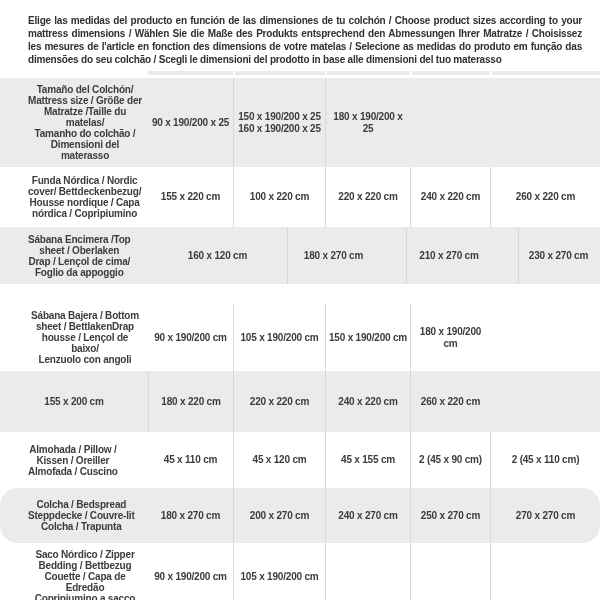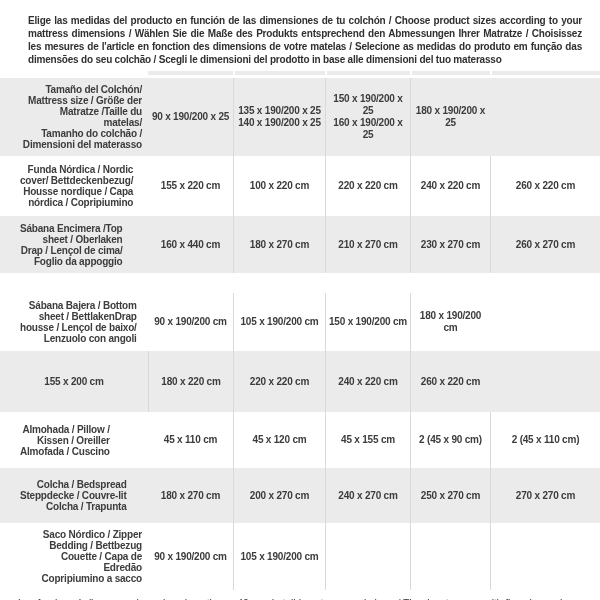--- a/index.html
+++ b/index.html
@@ -43,33 +43,33 @@
   .cell{
     display:flex;align-items:center;justify-content:center;
     font-size:10px;font-weight:bold;line-height:12px;
     letter-spacing:-0.2px;
     text-align:center;
     white-space:pre-line;
     padding:6px 2px;
   }
   .cell.label{
     justify-content:flex-start;
-    text-align:right;
-    padding-left:20px;padding-right:6px;
+    text-align:center;
+    padding-left:28px;padding-right:6px;
     line-height:11px;
   }
   .cell.sep{border-left:1px solid var(--sep);}
 
   .t-row:nth-child(2){min-height:63px;}
   .t-row:nth-child(3){min-height:60px;}
-  .t-row:nth-child(4){min-height:57px;}
+  .t-row:nth-child(4){min-height:57px;gap:27px;}
   .t-row:nth-child(5){min-height:58px;margin-top:20px;}
   .t-row:nth-child(6){min-height:61px;}
   .t-row:nth-child(7){min-height:56px;}
-  .t-row:nth-child(8){min-height:55px;}
+  .t-row:nth-child(8){min-height:55px;border-radius:18px;}
   .t-row:nth-child(9){min-height:46px;}
 
   .footer-note{
     padding:6px 18px 0 18px;
     font-size:10.5px;line-height:14.5px;font-weight:normal;
     letter-spacing:-0.2px;
     text-align:justify;
     color:#3a3a3a;
     white-space:pre-line;
   }
@@ -92,22 +92,20 @@
       <div class="seg gap"></div>
     </div>
 
     <div class="grid t-row shaded">
       <div class="cell label">Tamaño del Colchón/
 Mattress size / Größe der
 Matratze /Taille du matelas/
 Tamanho do colchão /
 Dimensioni del materasso</div>
       <div class="cell">90 x 190/200 x 25</div>
-      <div class="cell sep">135 x 190/200 x 25
-140 x 190/200 x 25</div>
       <div class="cell sep">150 x 190/200 x 25
 160 x 190/200 x 25</div>
       <div class="cell sep">180 x 190/200 x 25</div>
     </div>
 
     <div class="grid t-row">
       <div class="cell label">Funda Nórdica /  Nordic
 cover/ Bettdeckenbezug/
 Housse nordique  / Capa
 nórdica / Copripiumino</div>
@@ -116,21 +114,21 @@
       <div class="cell sep">220 x 220 cm</div>
       <div class="cell sep">240 x 220 cm</div>
       <div class="cell sep">260 x 220 cm</div>
     </div>
 
     <div class="grid t-row shaded">
       <div class="cell label">Sábana Encimera /Top
 sheet / Oberlaken
 Drap / Lençol de cima/
 Foglio da appoggio</div>
-      <div class="cell">160 x 440 cm</div>
+      <div class="cell">160 x 120 cm</div>
       <div class="cell sep">180 x 270 cm</div>
       <div class="cell sep">210 x 270 cm</div>
       <div class="cell sep">230 x 270 cm</div>
       <div class="cell sep">260 x 270 cm</div>
     </div>
 
     <div class="grid t-row">
       <div class="cell label">Sábana Bajera / Bottom
 sheet / BettlakenDrap
 housse / Lençol de baixo/

